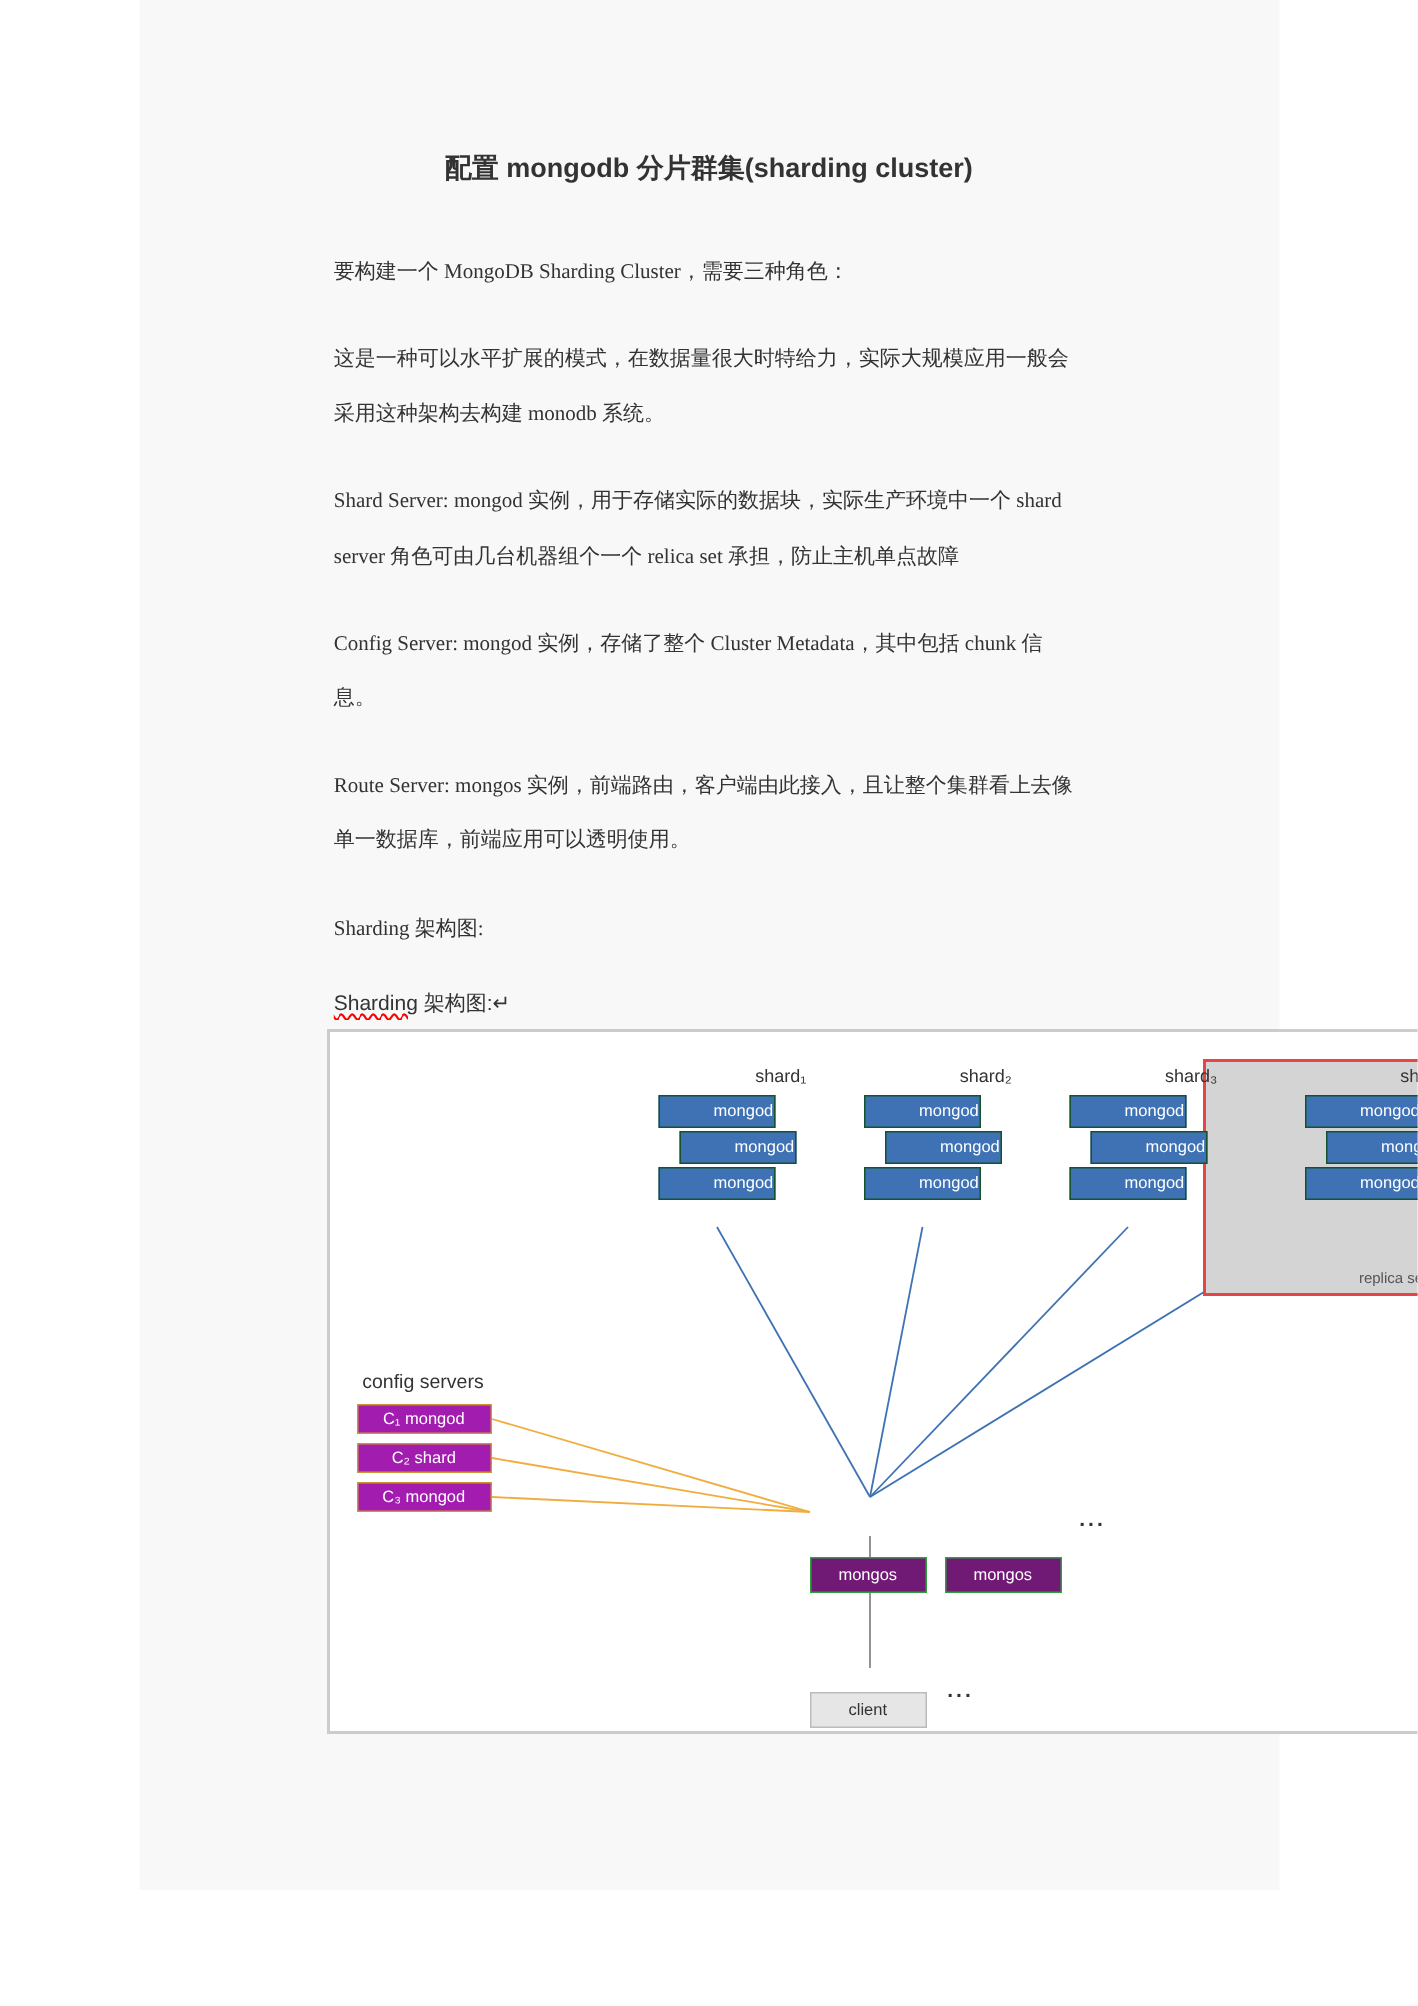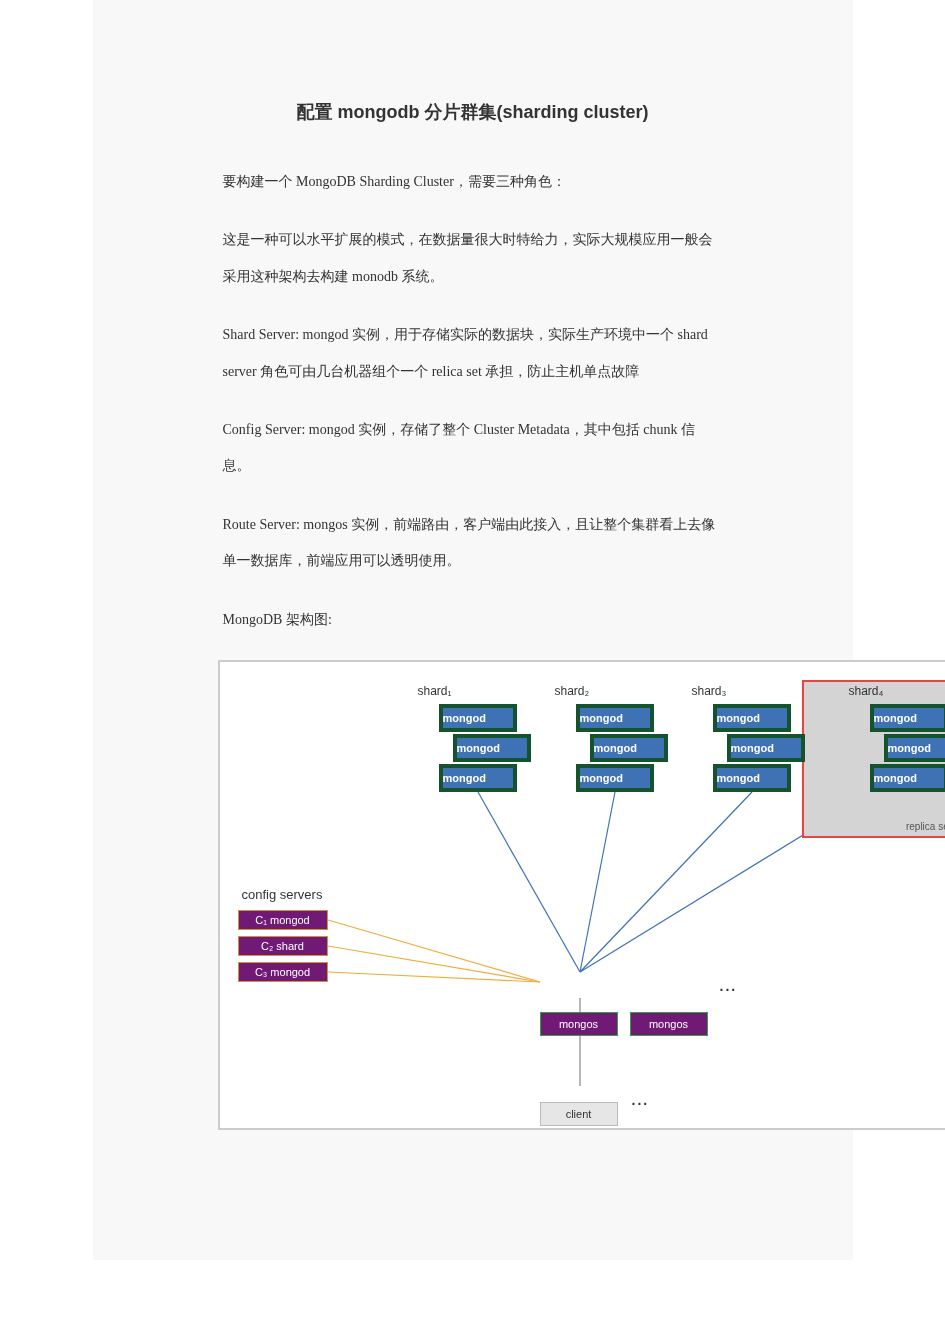--- a/index.html
+++ b/index.html
@@ -50,38 +50,37 @@
       width: 755px;
       height: 470px;
       position: relative;
       margin-left: -5px;
       overflow: hidden;
     }
     .shard-col {
       position: absolute;
       top: 22px;
       width: 120px;
-      text-align: left;
+      text-align: right;
     }
     .shard-label {
       font-size: 12px;
       font-family: Arial, sans-serif;
       color: #333;
       margin-bottom: 6px;
     }
     .mongod-box {
       background: #3f72b4;
       color: #fff;
       font-size: 11px;
       font-family: Arial, sans-serif;
-      border: 4px solid #14532d;
+      border: 1px solid #14532d;
       padding: 4px 0;
       width: 78px;
       margin: 0 auto 2px auto;
-      font-weight: bold;
     }
     .mongod-mid { margin-left: 35px; }
     .replica-box {
       position: absolute;
       border: 2px solid #e64545;
       background: #d4d4d4;
       top: 18px;
       left: 582px;
       width: 158px;
       height: 158px;
@@ -99,21 +98,21 @@
       top: 225px;
       left: 22px;
       font-size: 13px;
       font-family: Arial, sans-serif;
       color: #333;
       text-align: center;
     }
     .cfg-box {
       position: absolute;
       left: 18px;
-      background: #701a75;
+      background: #a21caf;
       color: #fff;
       font-size: 11px;
       font-family: Arial, sans-serif;
       border: 1px solid #d19430;
       padding: 3px 0;
       width: 90px;
       text-align: center;
     }
     .mongos-box {
       position: absolute;
@@ -166,22 +165,26 @@
 
 <div class="page">
 
   <h1 class="title">配置 mongodb 分片群集(sharding cluster)</h1>
 
   <p class="para">要构建一个 MongoDB Sharding Cluster，需要三种角色：</p>
   <p class="para">这是一种可以水平扩展的模式，在数据量很大时特给力，实际大规模应用一般会采用这种架构去构建 monodb 系统。</p>
   <p class="para">Shard Server: mongod 实例，用于存储实际的数据块，实际生产环境中一个 shard server 角色可由几台机器组个一个 relica set 承担，防止主机单点故障</p>
   <p class="para">Config Server: mongod  实例，存储了整个 Cluster Metadata，其中包括 chunk 信息。</p>
   <p class="para">Route Server: mongos  实例，前端路由，客户端由此接入，且让整个集群看上去像单一数据库，前端应用可以透明使用。</p>
-  <p class="para">MongoDB 架构图:</p>
-
+  <p class="para">Sharding 架构图:</p>
+
+  <div class="diag-caption">
+    <span class="wavy">Sharding</span>
+    <span>架构图:↵</span>
+  </div>
 
   <div class="diagram">
 
     <svg class="lines">
 
       <line x1="258" y1="130" x2="360" y2="310"></line>
       <line x1="395" y1="130" x2="360" y2="310"></line>
       <line x1="532" y1="130" x2="360" y2="310"></line>
       <line x1="650" y1="132" x2="360" y2="310"></line>
 

